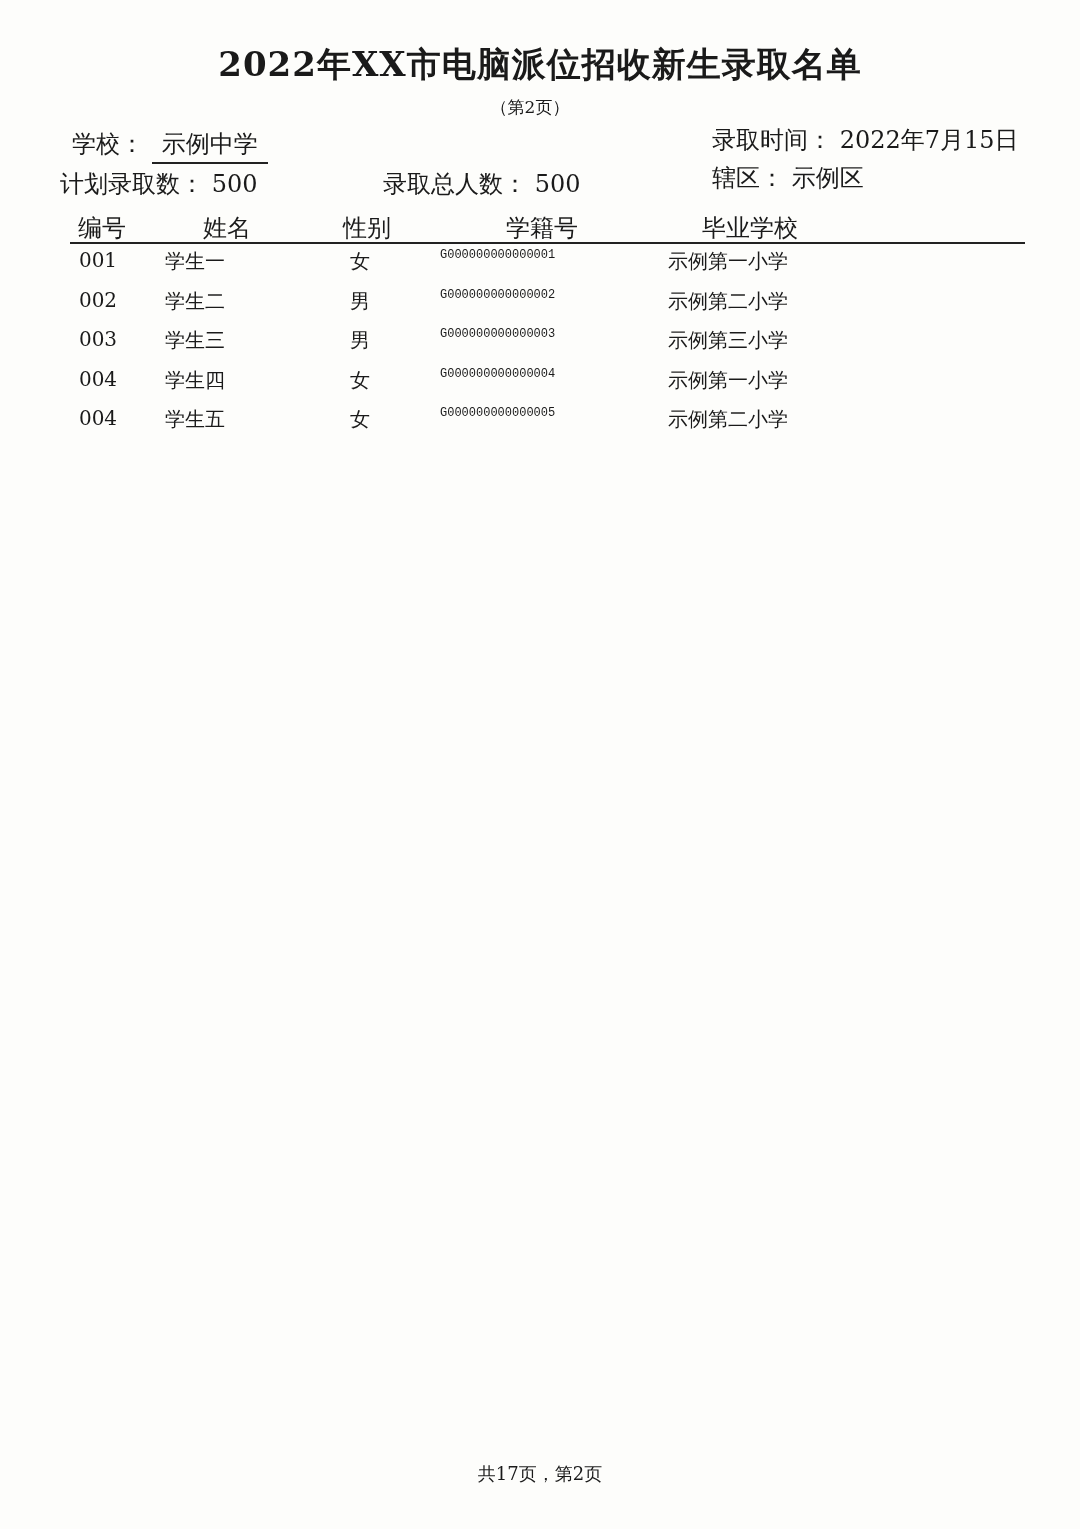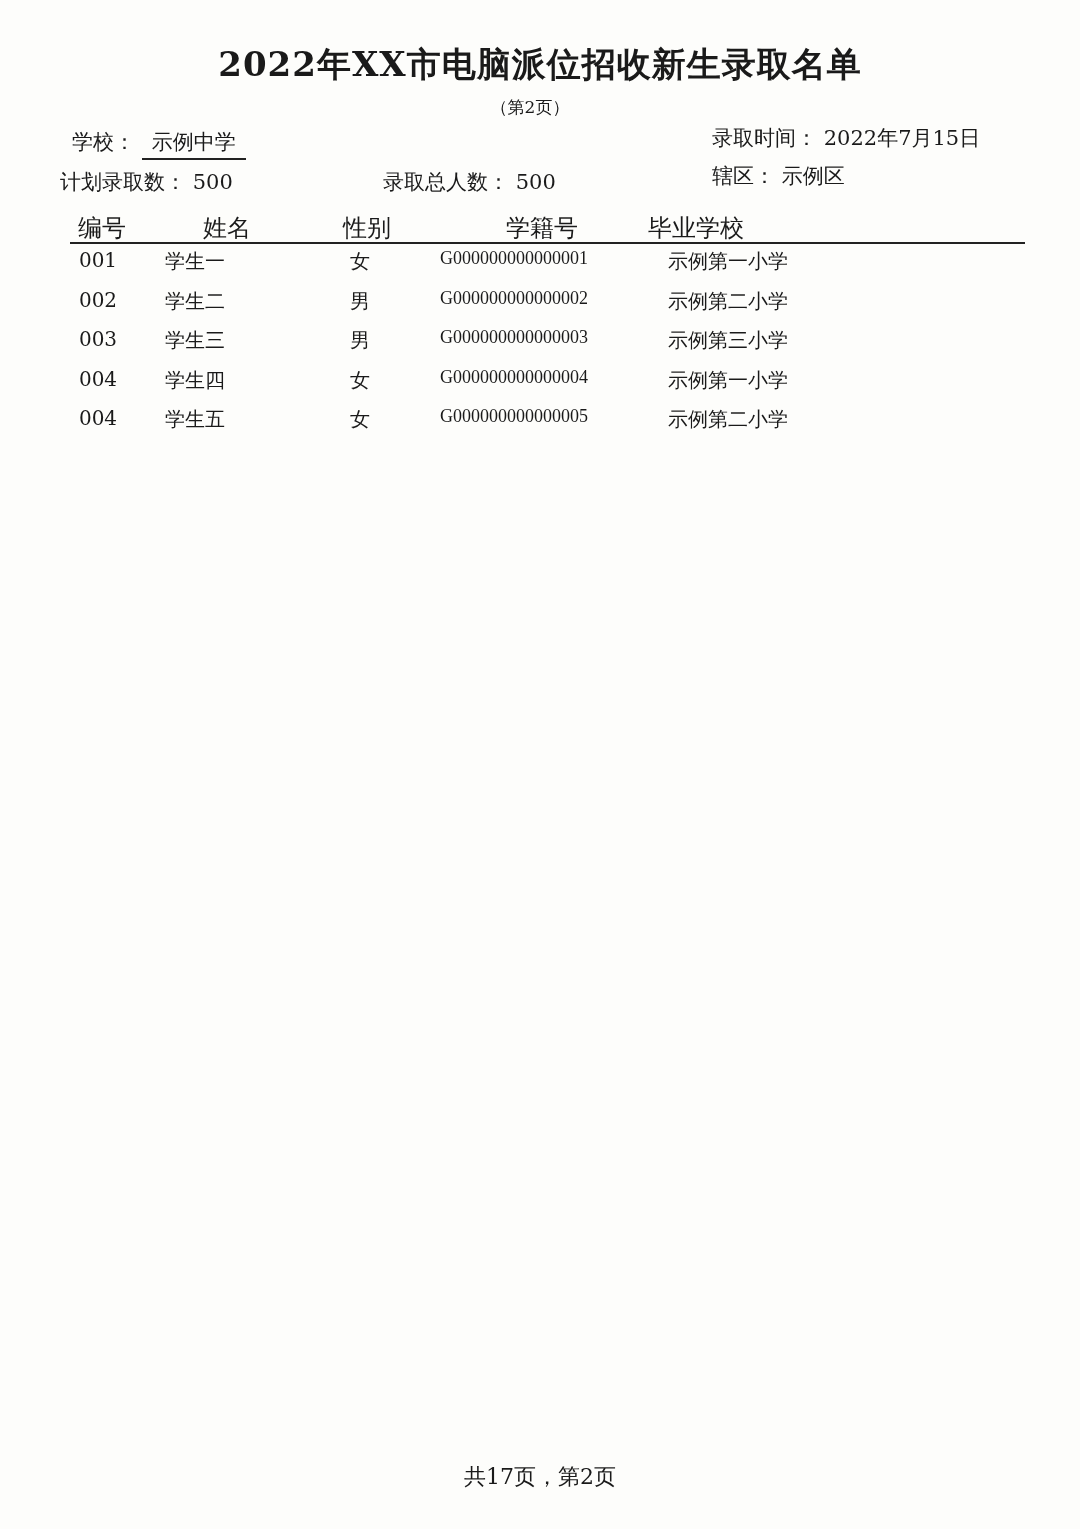--- a/index.html
+++ b/index.html
@@ -1,33 +1,33 @@
 <!DOCTYPE html>
 <html><head>
 <meta charset="utf-8">
 <style>
   html, body { margin: 0; padding: 0; background: #fdfdfb; }
   body { width: 1080px; height: 1529px; position: relative; overflow: hidden;
          font-family: "DejaVu Serif", "Liberation Serif", serif; color: #1a1a1a; }
   .title { position: absolute; top: 42px; left: 0; width: 1080px; text-align: center;
            font-size: 34px; font-weight: bold; letter-spacing: 1px; }
   .subtitle { position: absolute; top: 96px; left: 0; width: 1060px; text-align: center; font-size: 17px; }
-  .meta { position: absolute; font-size: 21px; }
+  .meta { position: absolute; font-size: 24px; }
   .school-line { border-bottom: 2px solid #222; padding: 0 10px 4px 10px; }
   .header-row { position: absolute; top: 212px; left: 70px; width: 955px; height: 30px;
                 border-bottom: 2px solid #222; font-size: 24px; }
   .header-row span, .row span { position: absolute; }
   .rows { position: absolute; top: 248px; left: 0; width: 1080px; }
   .row { position: relative; height: 39.6px; font-size: 20px; }
   .c-no { left: 70px; width: 56px; text-align: center; }
   .c-name { left: 165px; }
   .c-sex { left: 350px; }
-  .c-id { left: 440px; font-family: Liberation Serif, serif; font-size: 18px; }
+  .c-id { left: 440px; font-family: Liberation Mono, monospace; font-size: 12px; }
   .c-school { left: 668px; }
-  .footer { position: absolute; top: 1462px; left: 0; width: 1080px; text-align: center; font-size: 22px; }
+  .footer { position: absolute; top: 1462px; left: 0; width: 1080px; text-align: center; font-size: 18px; }
 </style>
 </head>
 <body>
 
 <div class="title">2022年XX市电脑派位招收新生录取名单</div>
 <div class="subtitle">（第2页）</div>
 
 <div class="meta" style="top:128px;left:72px;">
   <span>学校：</span>
   <span class="school-line">示例中学</span>
@@ -47,21 +47,21 @@
 <div class="meta" style="top:162px;left:712px;">
   <span>辖区：</span>
   <span>示例区</span>
 </div>
 
 <div class="header-row">
   <span style="left:8px">编号</span>
   <span style="left:133px">姓名</span>
   <span style="left:273px">性别</span>
   <span style="left:436px">学籍号</span>
-  <span style="left:578px">毕业学校</span>
+  <span style="left:632px">毕业学校</span>
 </div>
 
 <div class="rows">
     <div class="row">
       <span class="c-no">001</span>
       <span class="c-name">学生一</span>
       <span class="c-sex">女</span>
       <span class="c-id">G000000000000001</span>
       <span class="c-school">示例第一小学</span>
     </div>

